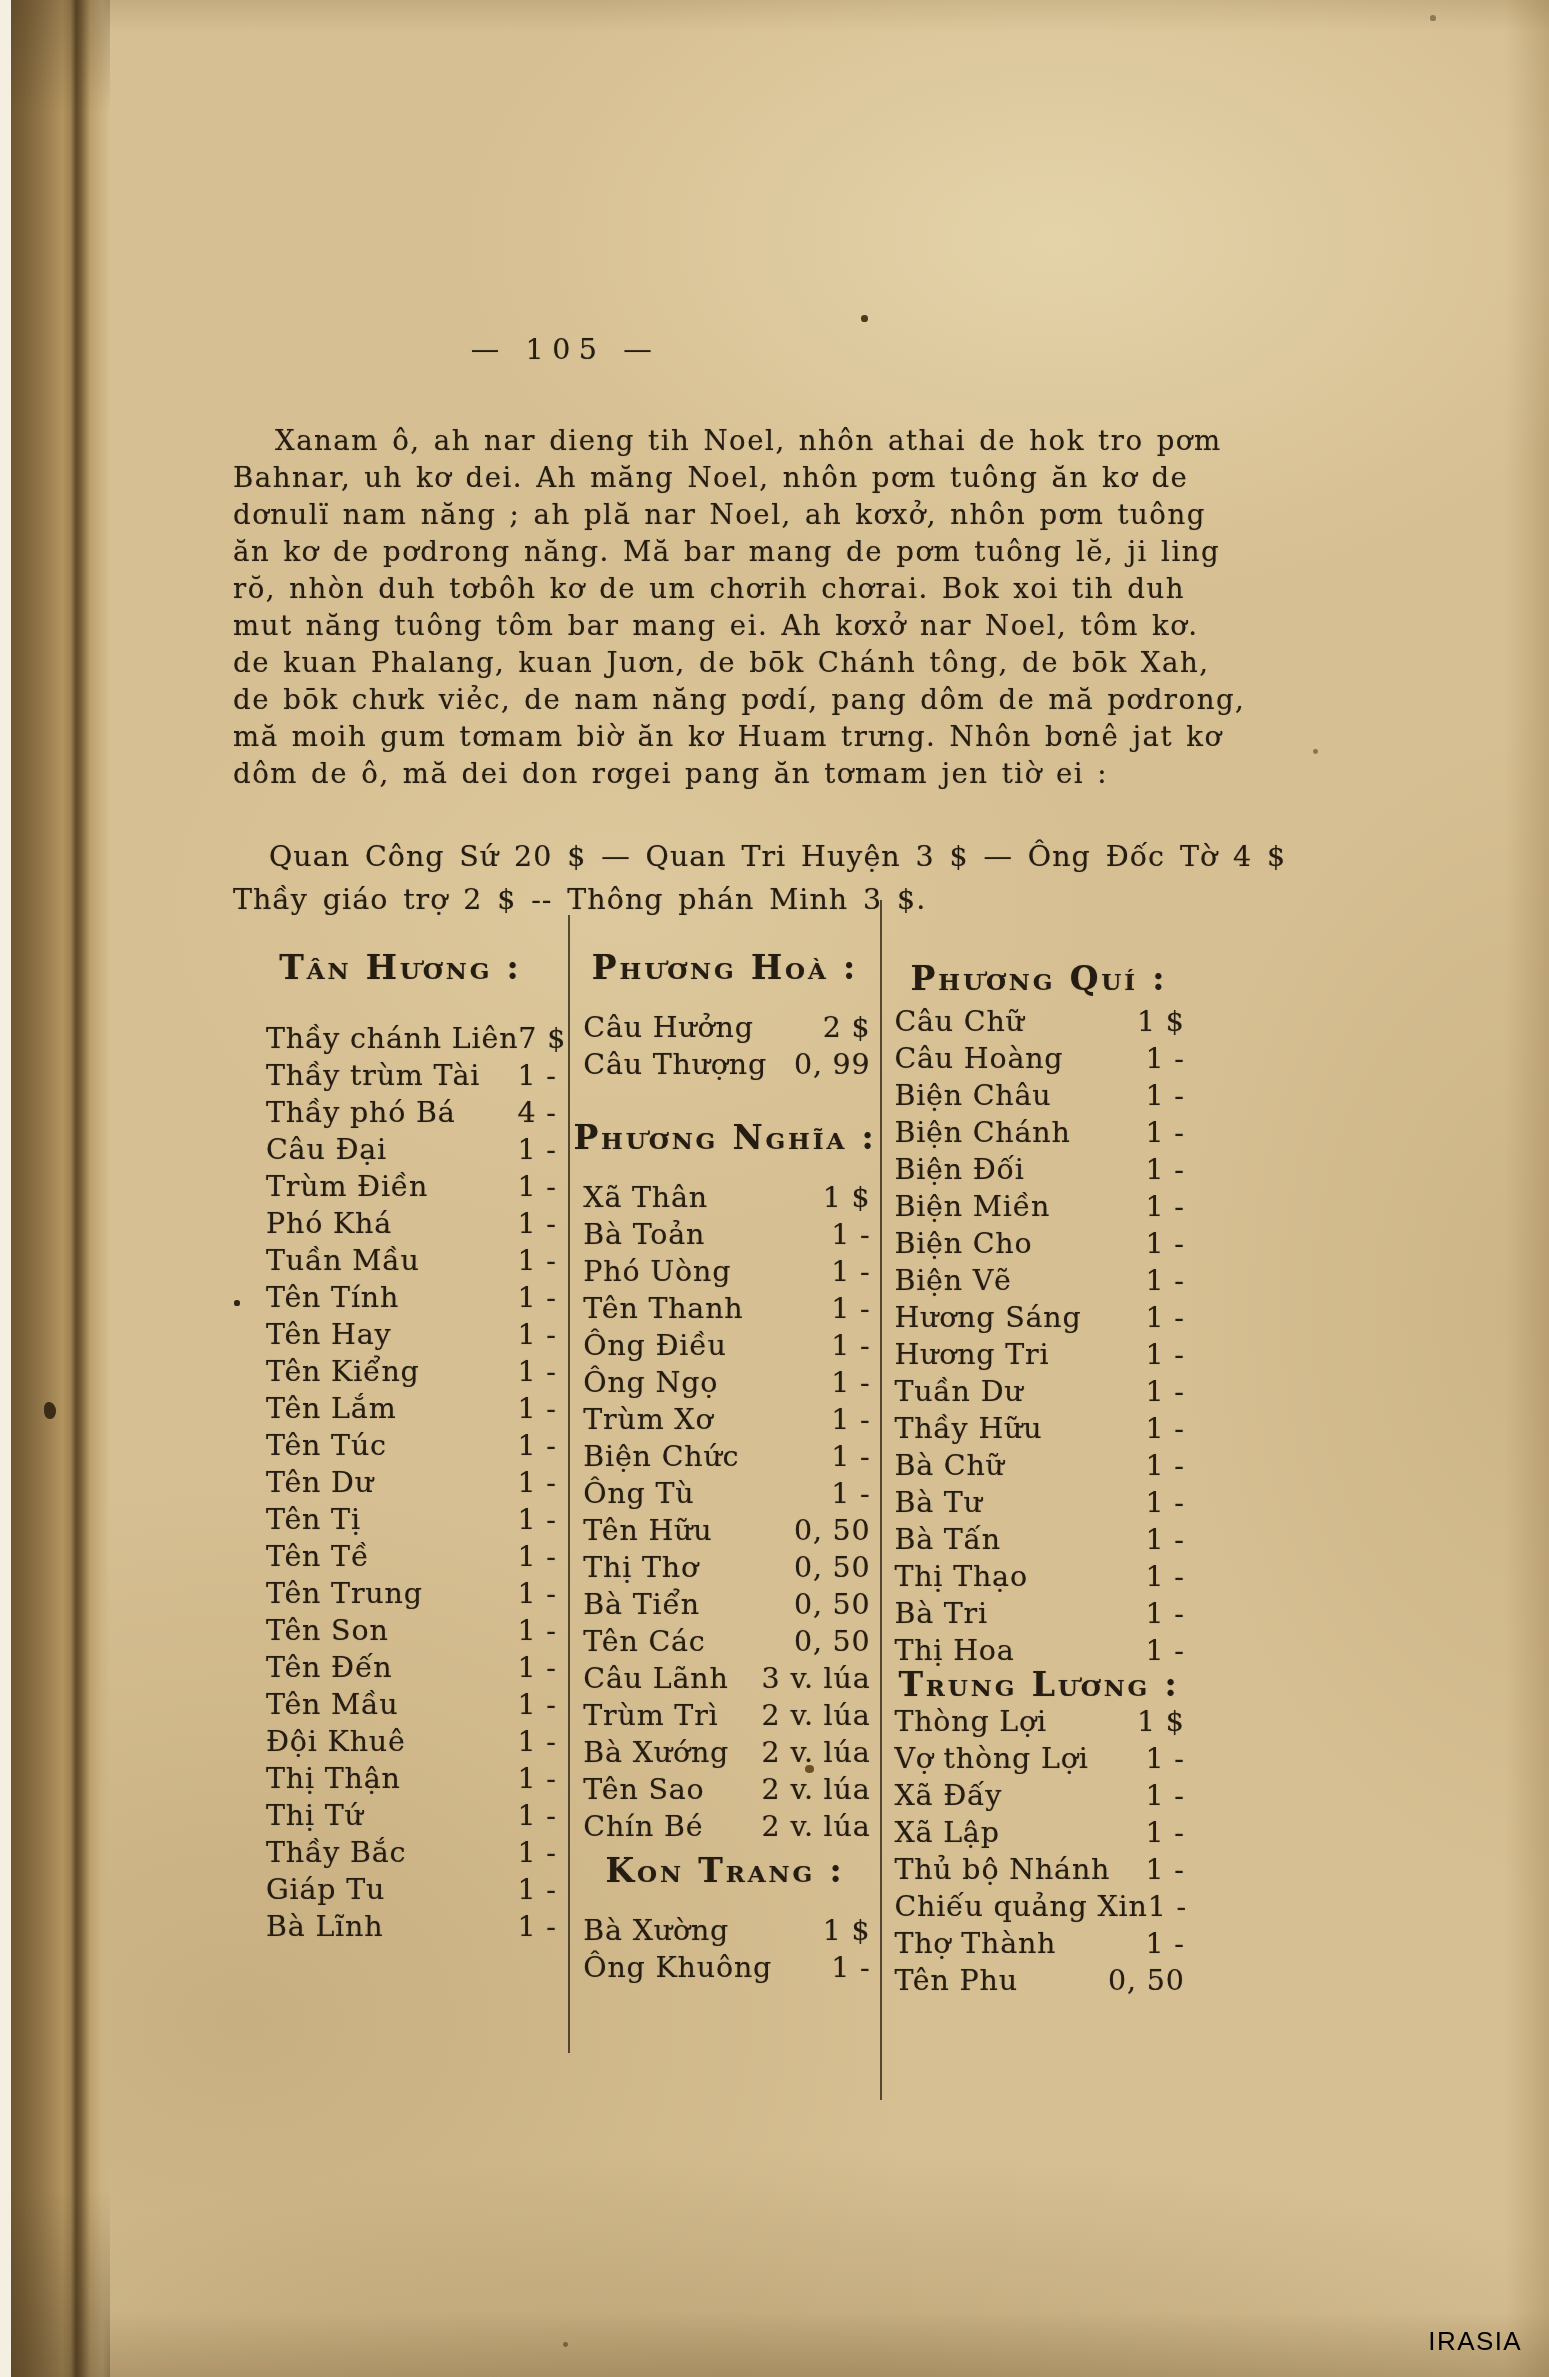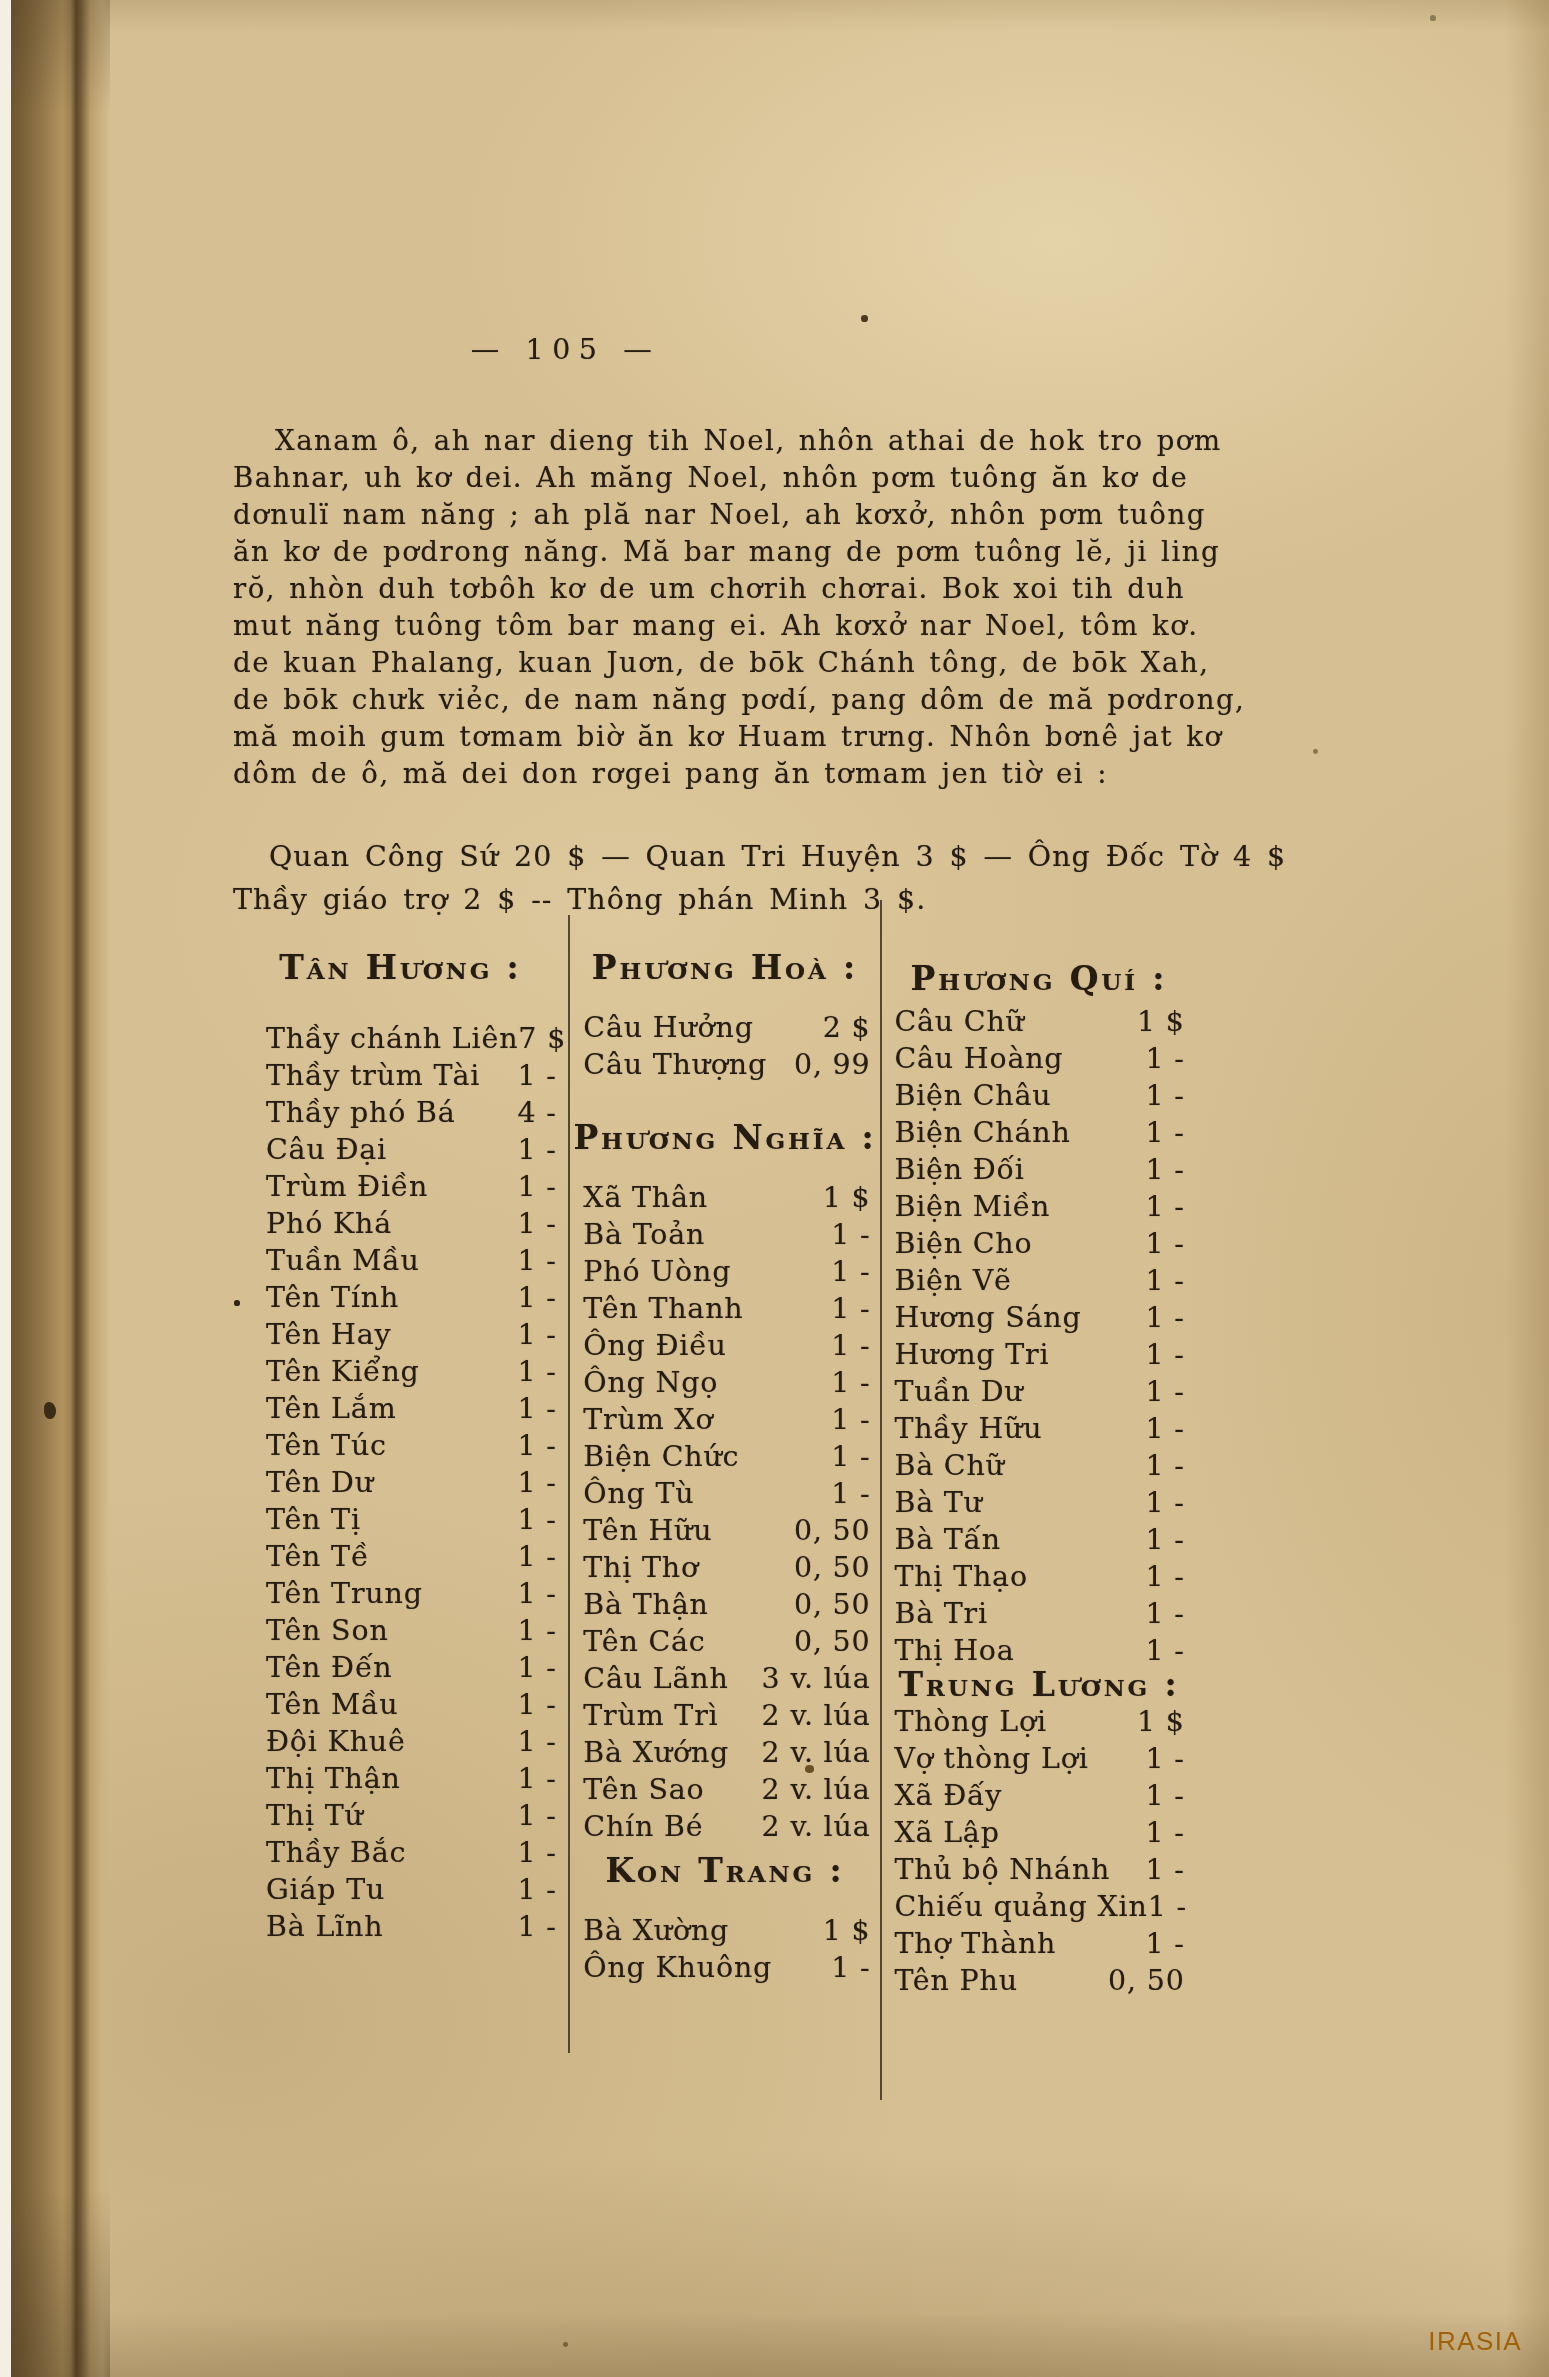--- a/index.html
+++ b/index.html
@@ -86,21 +86,21 @@
   .c1 .sec1 .sec-header{ margin-bottom:25px; }
   .c1 .sec2{ margin-top:9.5px; }
   .c1 .sec2 .sec-header{ margin-bottom:25px; }
   .c2 .sec0 .sec-header{ margin-bottom:7.6px; }
   .c2 .sec1{ }
   .c2 .sec1 .sec-header{ margin-bottom:1.9px; }
 
   .watermark{
     position:absolute;right:27px;bottom:21px;
     font-family:"Liberation Sans", sans-serif;
-    font-size:26px;letter-spacing:1.4px;color:#a16207;
+    font-size:26px;letter-spacing:1.4px;color:#000000;
   }
 
   .speck{ position:absolute;border-radius:50%; }
   .sp1{ left:861px;top:315px;width:6.7px;height:6.7px;background:#4a3a22; }
   .sp2{ left:1430px;top:15px;width:5.7px;height:5.7px;background:#8a7a55; }
   .sp3{ left:805px;top:1765px;width:8.6px;height:7.6px;background:#6b5026; }
   .sp4{ left:234px;top:1300px;width:5.7px;height:5.7px;background:#2f2516; }
   .sp5{ left:1313px;top:749px;width:4.8px;height:4.8px;background:#8a7448; }
   .sp6{ left:44px;top:1402px;width:12.4px;height:17px;background:#3a2c16;border-radius:40% 60% 50% 50%; }
   .sp7{ left:563px;top:2342px;width:4.8px;height:4.8px;background:#77603a; }
@@ -297,21 +297,21 @@
           </div>
           <div class="row">
             <span class="name">Tên Hữu</span>
             <span class="amt">0, 50</span>
           </div>
           <div class="row">
             <span class="name">Thị Thơ</span>
             <span class="amt">0, 50</span>
           </div>
           <div class="row">
-            <span class="name">Bà Thận</span>
+            <span class="name">Bà Tiển</span>
             <span class="amt">0, 50</span>
           </div>
           <div class="row">
             <span class="name">Tên Các</span>
             <span class="amt">0, 50</span>
           </div>
           <div class="row">
             <span class="name">Câu Lãnh</span>
             <span class="amt">3 v. lúa</span>
           </div>

